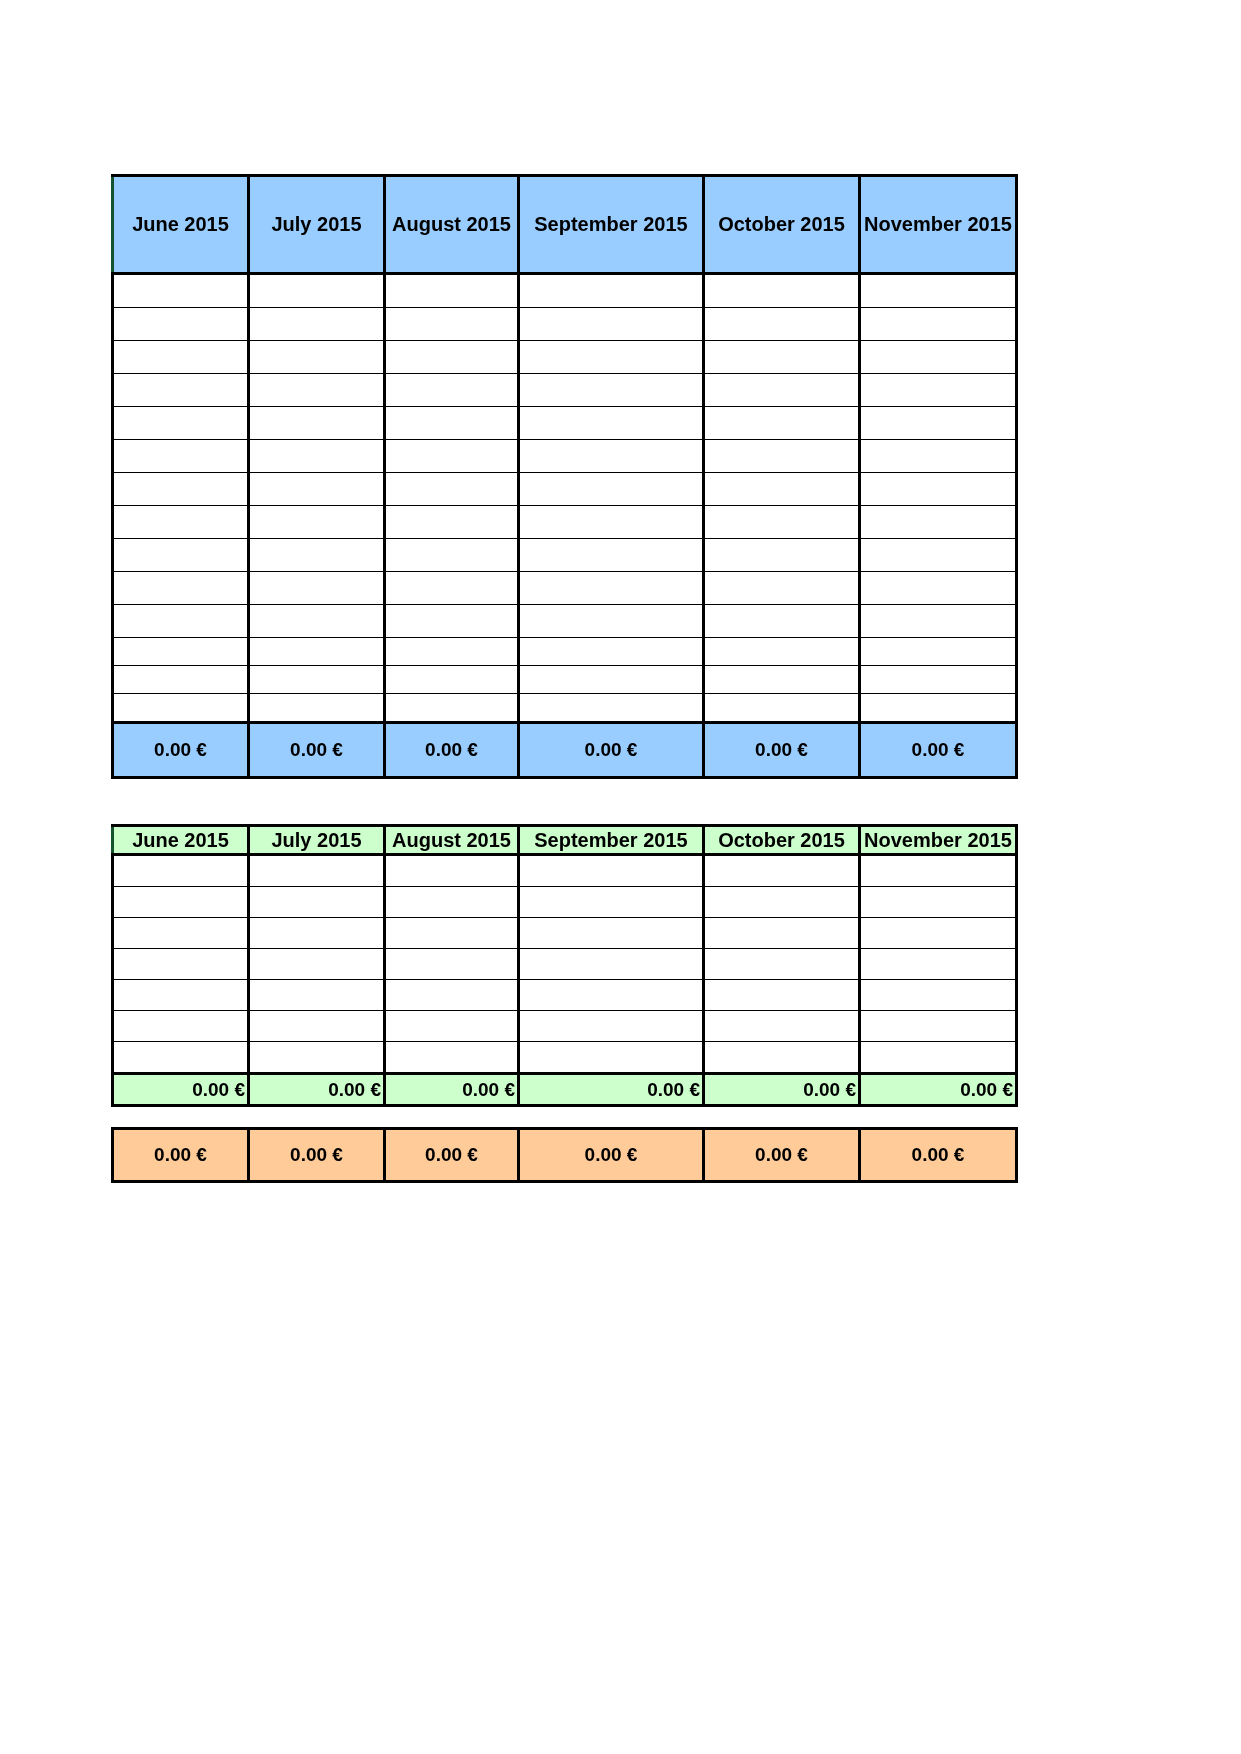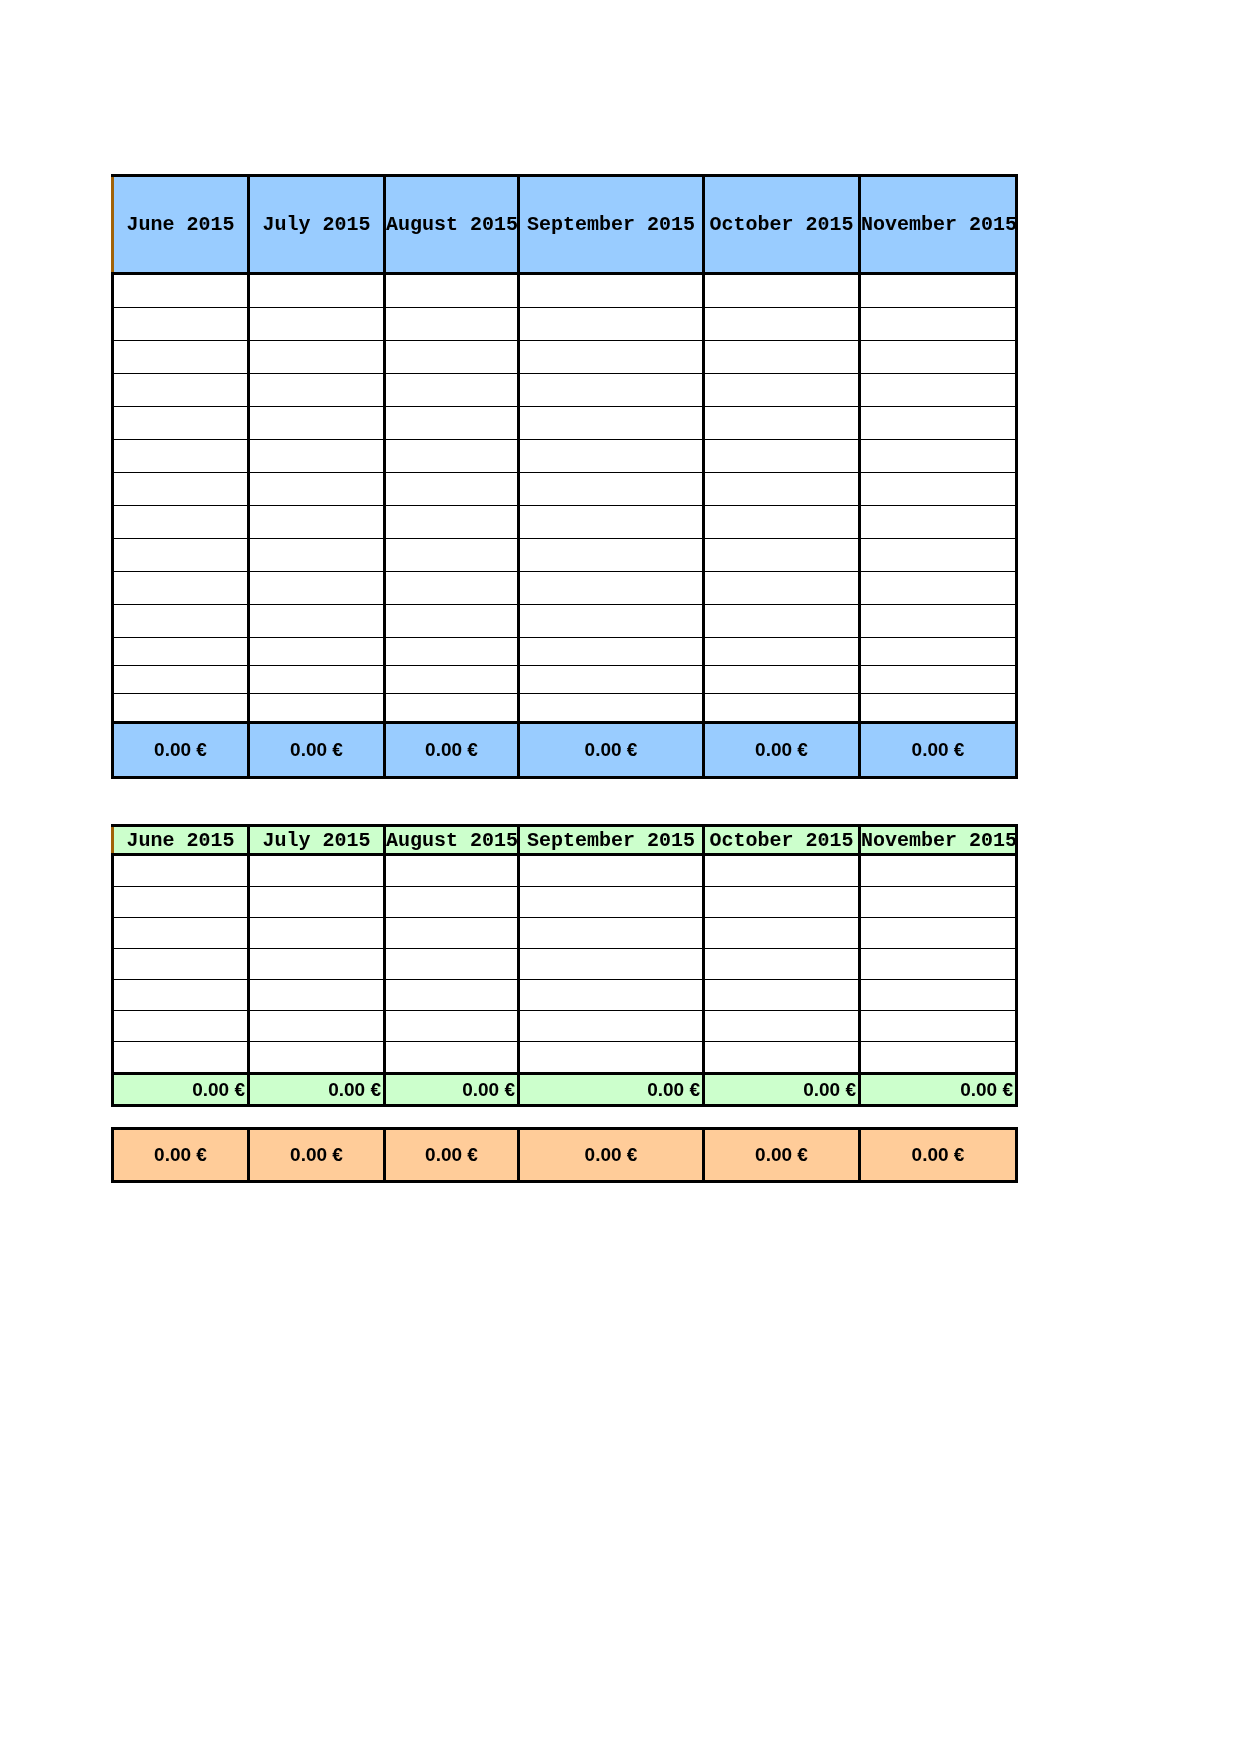--- a/index.html
+++ b/index.html
@@ -2,21 +2,21 @@
 <html><head>
   <meta charset="utf-8">
   <style>
     html, body { margin: 0; padding: 0; background: #ffffff; }
     body { width: 1241px; height: 1754px; position: relative; overflow: hidden;
            font-family: "Liberation Sans", sans-serif; color: #000; }
     .grid { position: absolute; left: 111px; width: 904px; border-collapse: collapse; table-layout: fixed; }
     .grid td, .grid th { border: 1px solid #000; padding: 0; font-weight: bold; }
     .grid col.c1 { width: 136px; } .grid col.c2 { width: 136px; } .grid col.c3 { width: 134px; }
     .grid col.c4 { width: 185px; } .grid col.c5 { width: 156px; } .grid col.c6 { width: 157px; }
-    .grid th, .grid td.vsep { border-left: 3px solid #a16207; border-right: 3px solid #000; font-family: Liberation Mono, monospace; }
+    .grid th, .grid td.vsep { border-left: 3px solid #14532d; border-right: 3px solid #000; }
     .grid td { border-left: 3px solid #000; border-right: 3px solid #000; }
     .t1 { top: 174px; border: 3px solid #000; }
     .t1 th { height: 95px; background: #99ccff; font-size: 20px; text-align: center; white-space: nowrap;
              border-top: 3px solid #000; border-bottom: 3px solid #000; }
     .t1 tr.r33 td { height: 32px; }
     .t1 tr.r28 td { height: 27px; }
     .t1 tr.total td { height: 52px; background: #99ccff; font-size: 19px; text-align: center;
                       border-top: 3px solid #000; border-bottom: 3px solid #000; }
     .t2 { top: 824px; }
     .t2 th { height: 26px; background: #ccffcc; font-size: 20px; text-align: center; white-space: nowrap;

